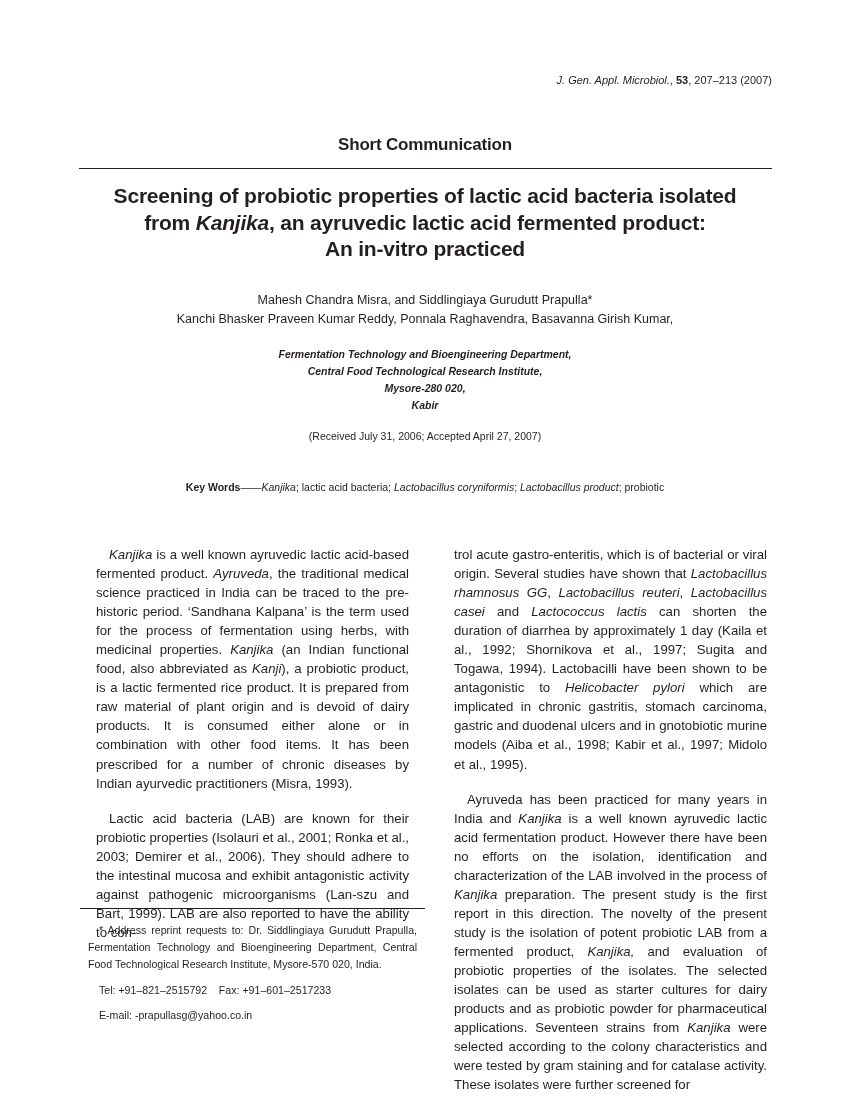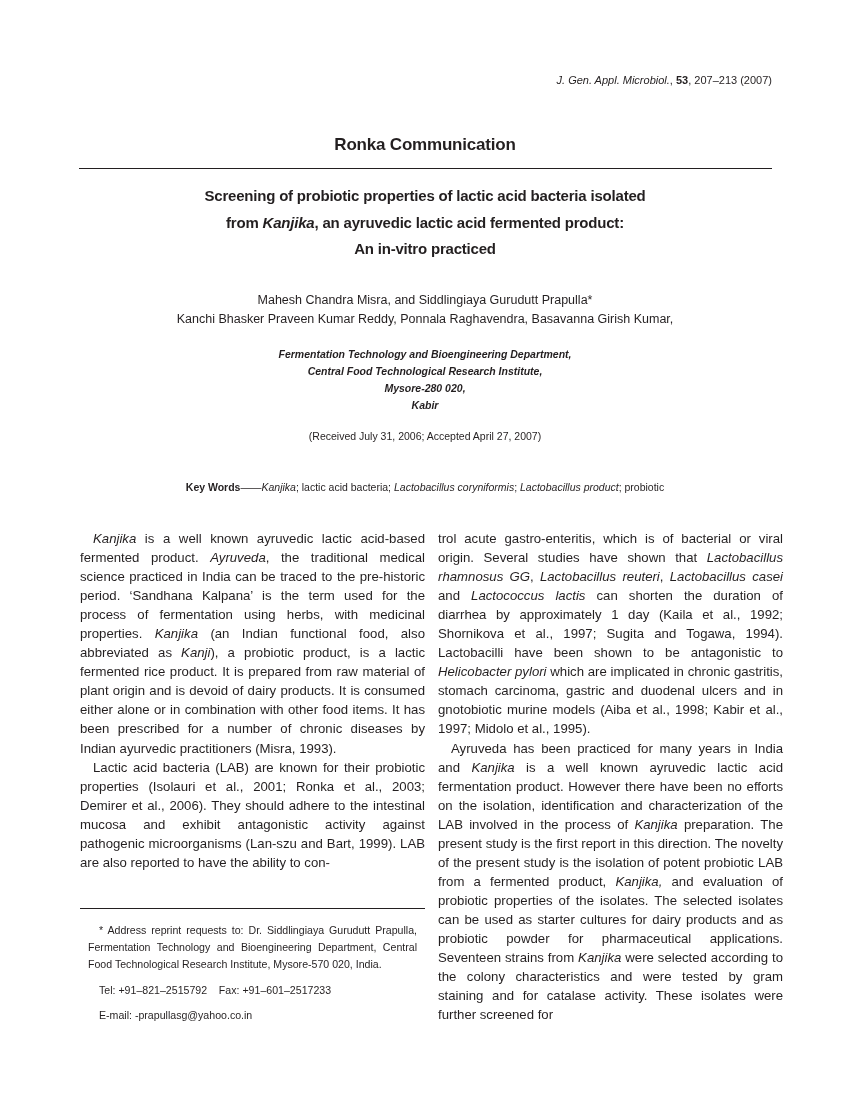--- a/index.html
+++ b/index.html
@@ -15,21 +15,21 @@
   .section-label {
     position: absolute; left: 0; width: 850px; top: 135px; text-align: center;
     font-size: 17px; font-weight: bold; letter-spacing: -0.2px;
   }
   .rule-top {
     position: absolute; left: 79px; width: 693px; top: 168px; height: 0;
     border-top: 1.2px solid #231f20;
   }
   .title {
     position: absolute; left: 80px; width: 690px; top: 183px; text-align: center;
-    font-size: 15px; font-weight: bold; line-height: 26.5px; letter-spacing: -0.2px;
+    font-size: 21px; font-weight: bold; line-height: 26.5px; letter-spacing: -0.2px;
   }
   .authors {
     position: absolute; left: 80px; width: 690px; top: 291px; text-align: center;
     font-size: 12.5px; line-height: 19px;
   }
   .affil {
     position: absolute; left: 80px; width: 690px; top: 346px; text-align: center;
     font-size: 10.5px; font-style: italic; line-height: 17px; font-weight: bold;
   }
   .received {
@@ -38,21 +38,21 @@
   }
   .keywords {
     position: absolute; left: 80px; width: 690px; top: 481px; text-align: center;
     font-size: 10.5px;
   }
   .keywords b { font-weight: bold; }
   .col {
     position: absolute; top: 529px; width: 345px;
     font-size: 13.2px; line-height: 19.05px; text-align: justify;
   }
-  .col p { margin: 0; text-indent: 13px; }
+  .col p { margin: 16px; text-indent: 13px; }
   .col p.cont { text-indent: 0; }
   .col-left { left: 80px; }
   .col-right { left: 438px; top: 529px; }
   .footnote-rule {
     position: absolute; left: 80px; width: 345px; top: 908px; height: 0;
     border-top: 1px solid #231f20;
   }
   .footnote {
     position: absolute; left: 80px; width: 345px; top: 914px;
     font-size: 10.6px; line-height: 17.2px; text-align: justify;
@@ -60,21 +60,21 @@
   .footnote p { margin: 8px; }
   .footnote .ind { padding-left: 11px; text-indent: 0; }
   .footnote .first { text-indent: 11px; }
   i { font-style: italic; }
 </style>
 </head>
 <body>
 
 <div class="running-head"><i>J. Gen. Appl. Microbiol.</i>, <b>53</b><span>, 207–213 (2007)</span></div>
 
-<div class="section-label">Ronka Communication</div>
+<div class="section-label">Short Communication</div>
 <div class="rule-top"></div>
 
 <div class="title">
   <div>Screening of probiotic properties of lactic acid bacteria isolated</div>
   <div><span>from </span><i>Kanjika</i><span>, an ayruvedic lactic acid fermented product:</span></div>
   <div>An in-vitro practiced</div>
 </div>
 
 <div class="authors">
   <div>Mahesh Chandra Misra, and Siddlingiaya Gurudutt Prapulla*</div>

